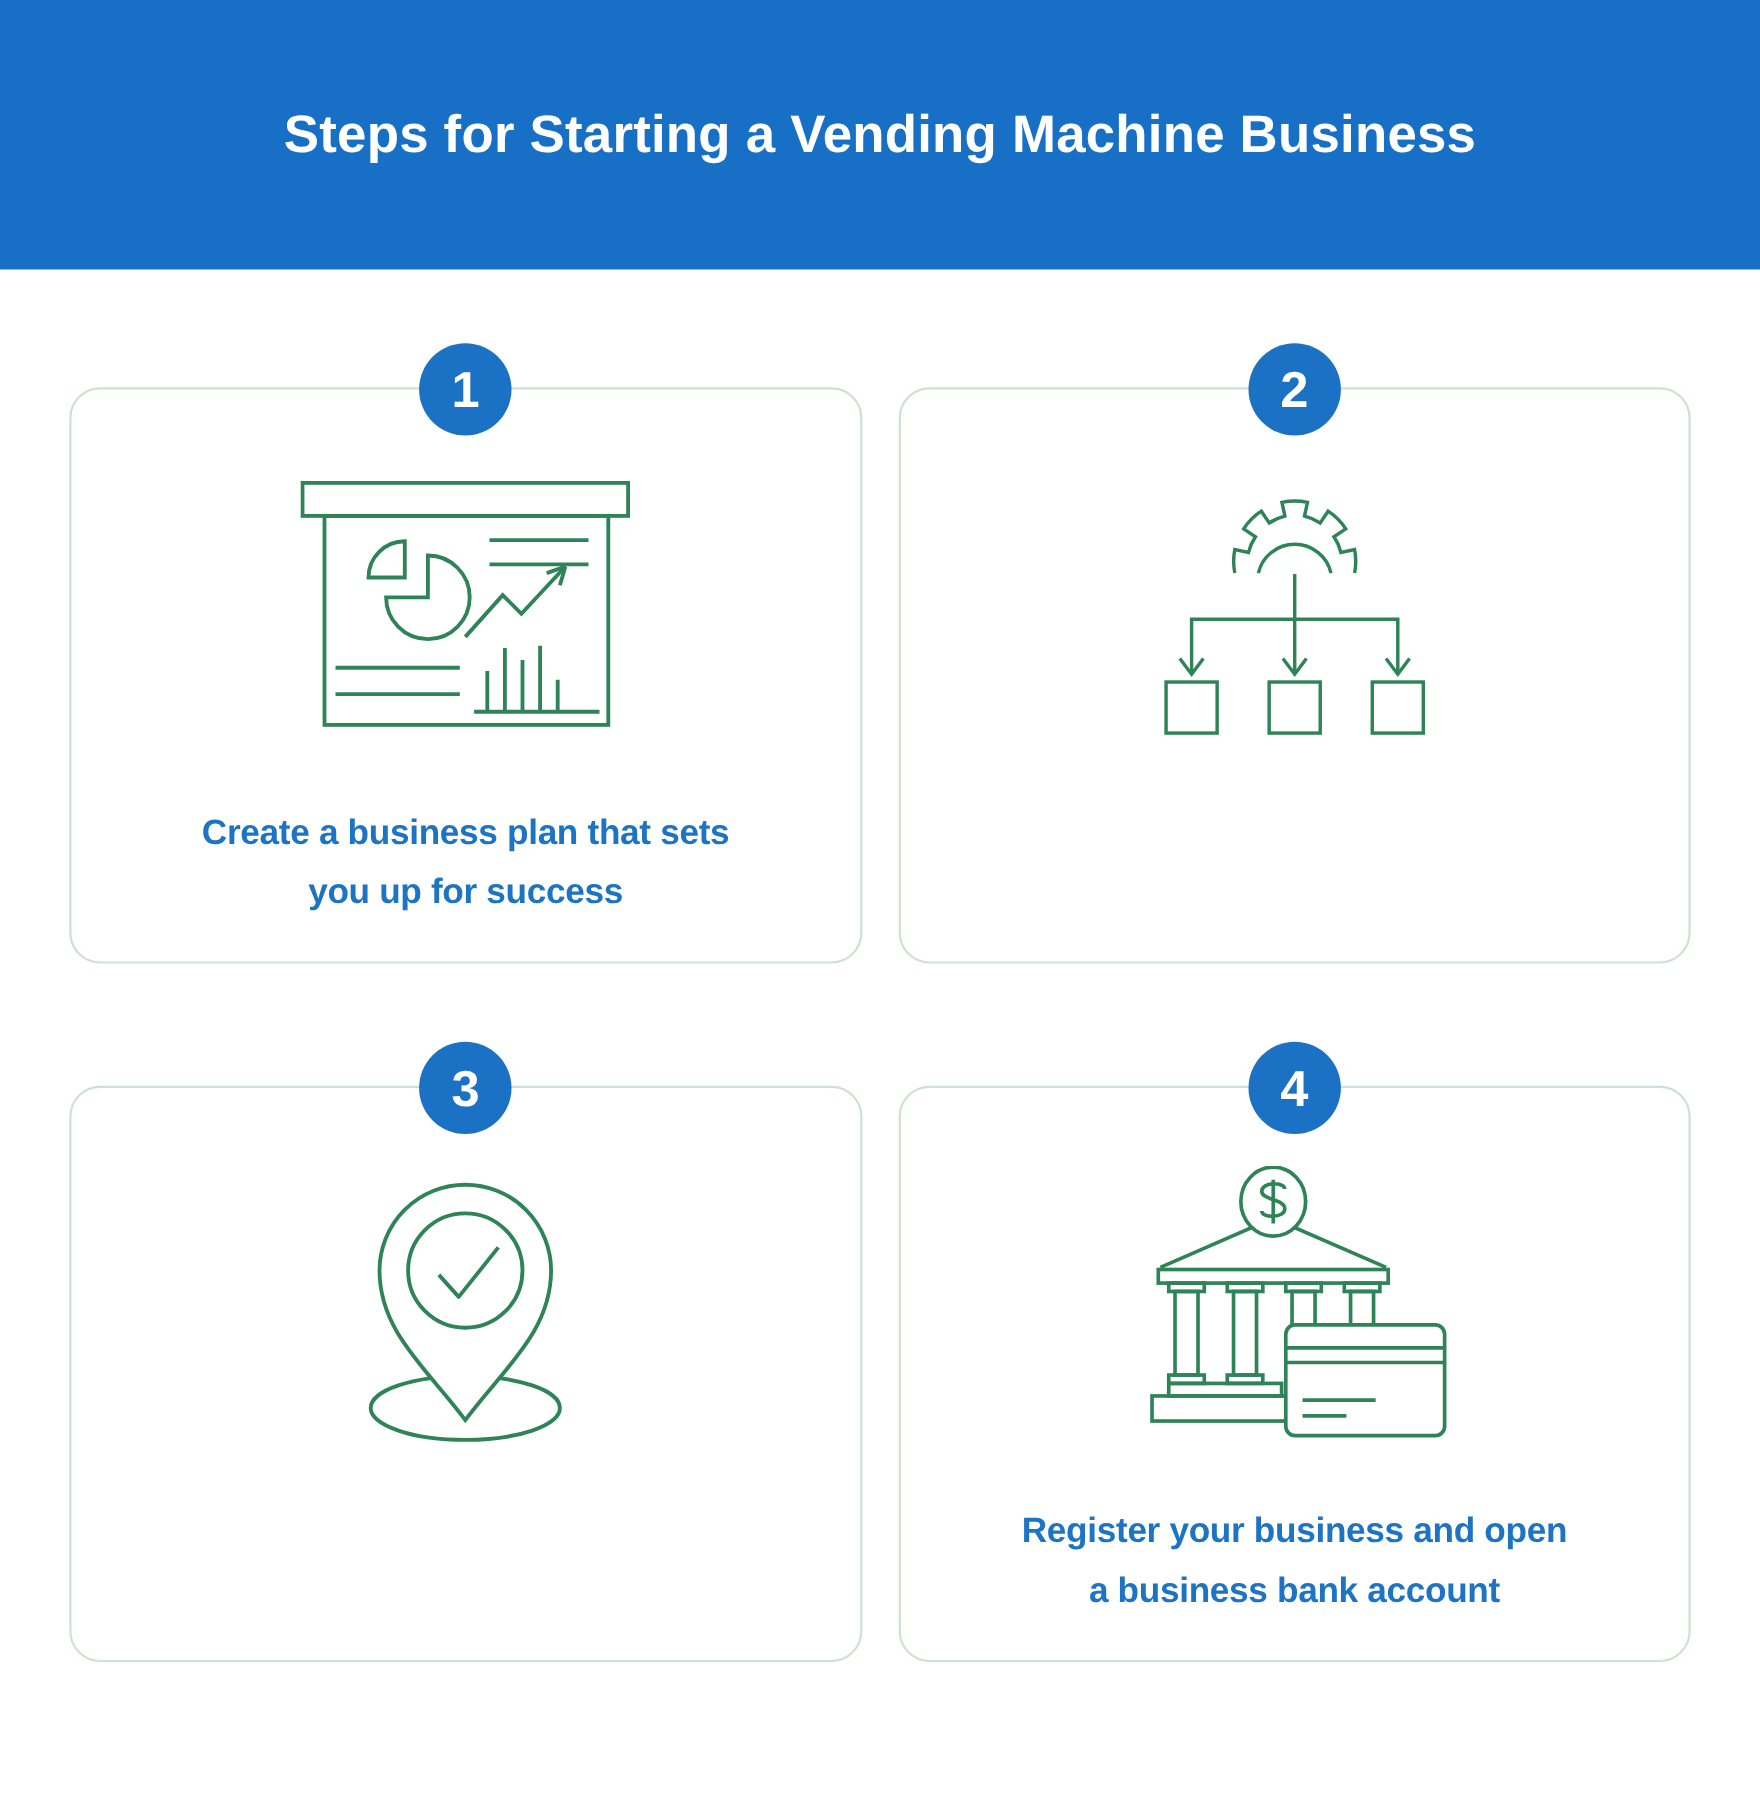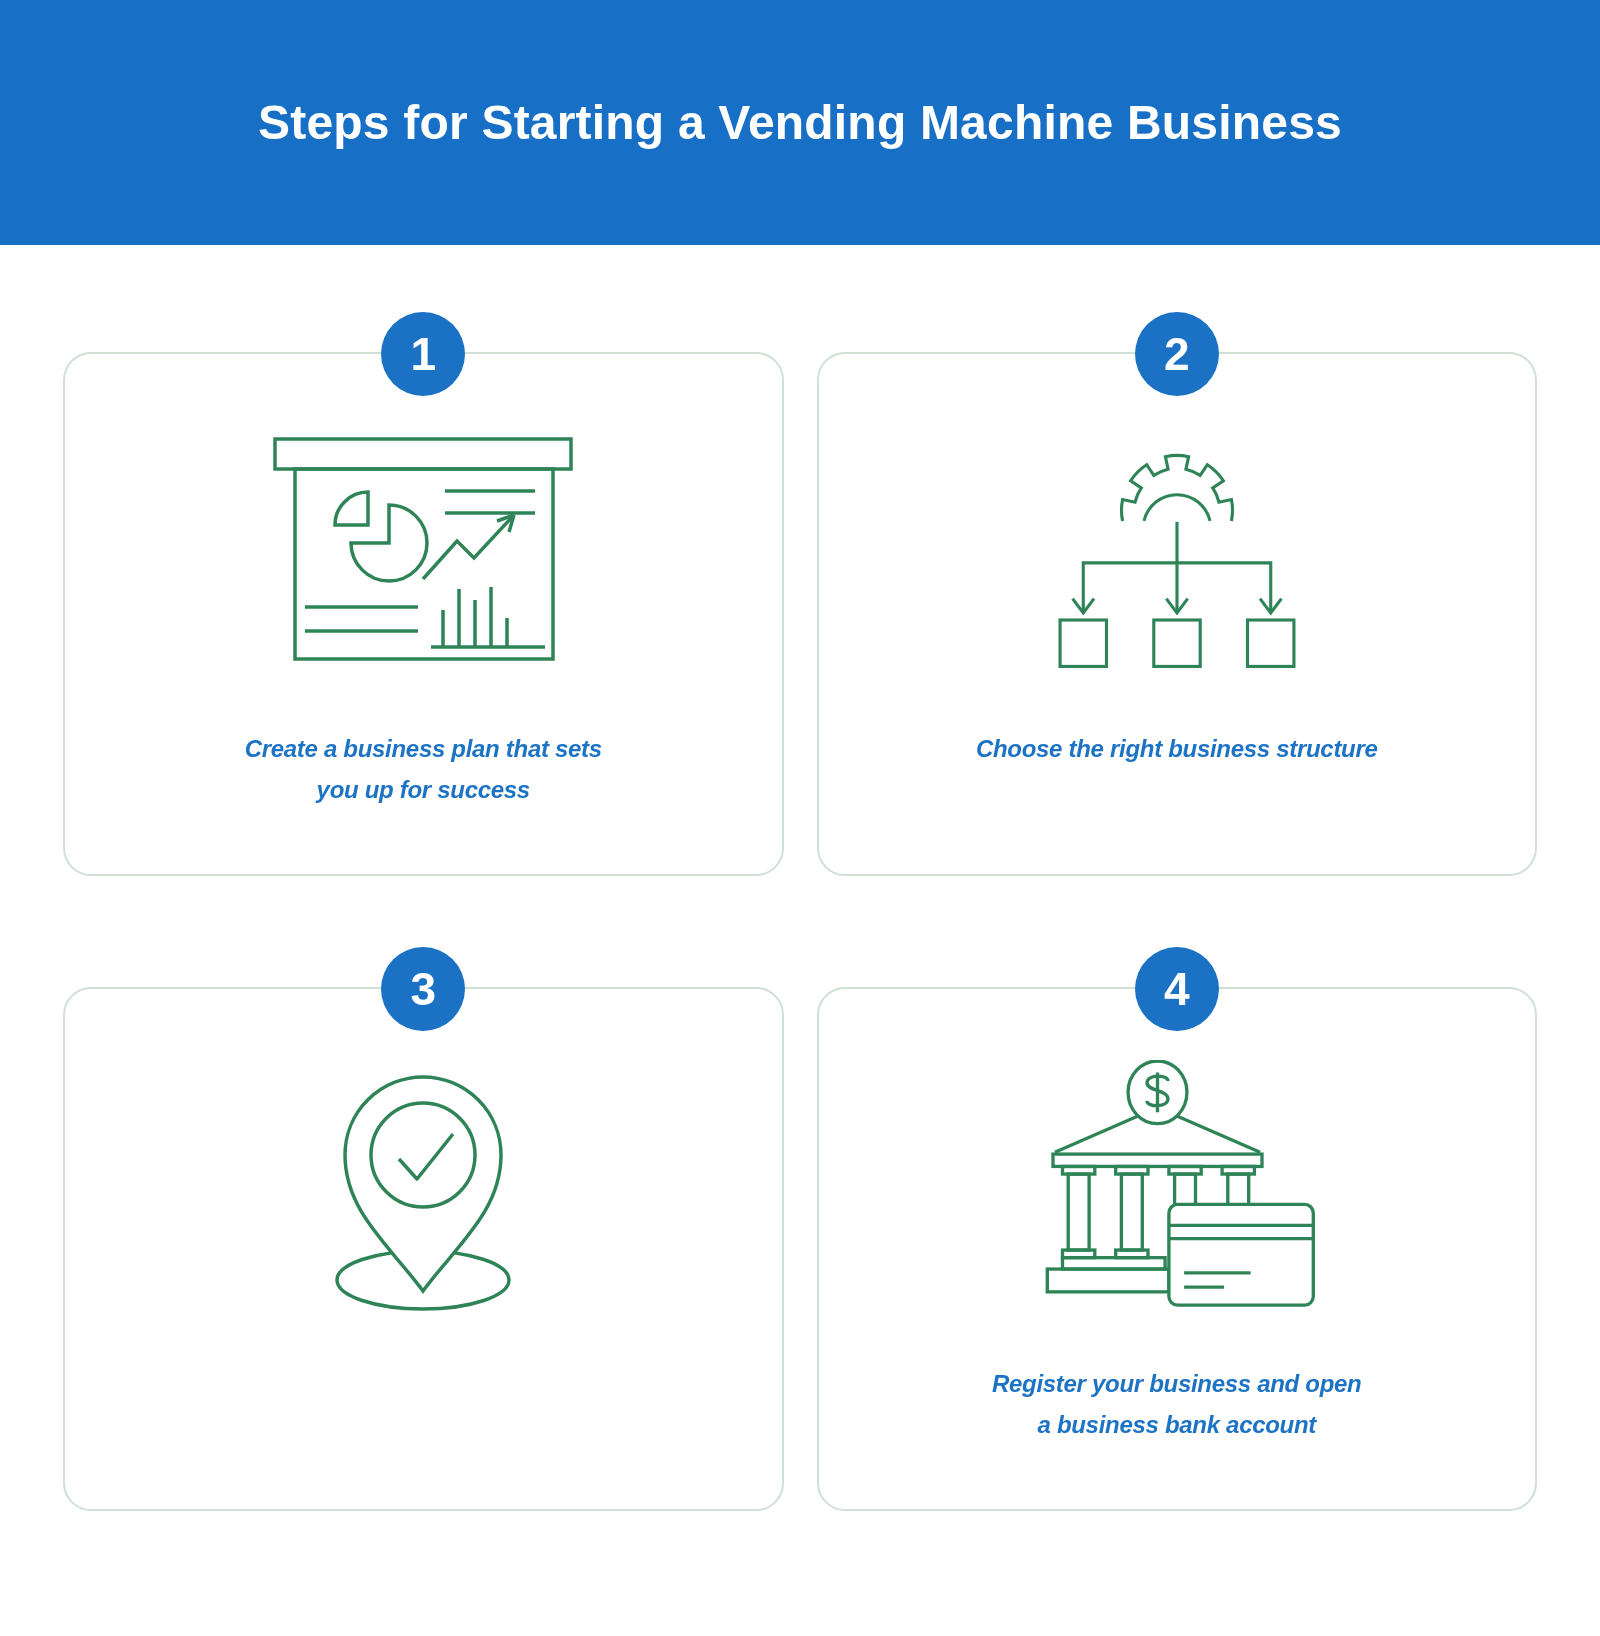--- a/index.html
+++ b/index.html
@@ -50,25 +50,24 @@
     margin-top: 70px;
     display: flex; align-items: center; justify-content: center;
   }
   .icon { color: var(--icon-green, #2E8457); display: block; }
 
   .caption {
     margin-top: 55px;
     padding: 0 8px;
     text-align: center;
     color: var(--caption-blue, #1D73C4);
-    font-size: 24px; font-weight: 700;
+    font-size: 32px; font-weight: 700;
     letter-spacing: -0.3px;
     line-height: 1.7;
     white-space: pre-line;
-    font-style: italic;
   }
 </style>
 </head>
 <body>
 
 <header class="header">
   <h1 class="title">Steps for Starting a Vending Machine Business</h1>
 </header>
 
 <main class="grid">
@@ -112,21 +111,20 @@
         <line x1="150" y1="104" x2="150" y2="204"></line>
         <polyline points="45,204 45,150 255,150 255,204"></polyline>
         <path d="M33,190 L45,206 L57,190"></path>
         <path d="M138,190 L150,206 L162,190"></path>
         <path d="M243,190 L255,206 L267,190"></path>
         <rect x="19" y="214" width="52" height="52"></rect>
         <rect x="124" y="214" width="52" height="52"></rect>
         <rect x="229" y="214" width="52" height="52"></rect>
       </svg>
     </div>
-    <div class="caption">Choose the right business structure</div>
   </section>
 
   <section class="card">
     <div class="badge">3</div>
     <div class="icon-area">
       <svg class="icon" width="220" height="255" viewBox="0 0 220 255" fill="none" stroke="currentColor" stroke-width="3.5">
         <ellipse cx="110" cy="223" rx="86" ry="29"></ellipse>
         <path d="M110,234 C76,188 32,154 32,98 A78,78 0 1 1 188,98 C188,154 144,188 110,234 Z" fill="#ffffff"></path>
         <circle cx="110" cy="98" r="52"></circle>
         <path d="M86,102 L104,122 L140,77" stroke-linejoin="round"></path>

